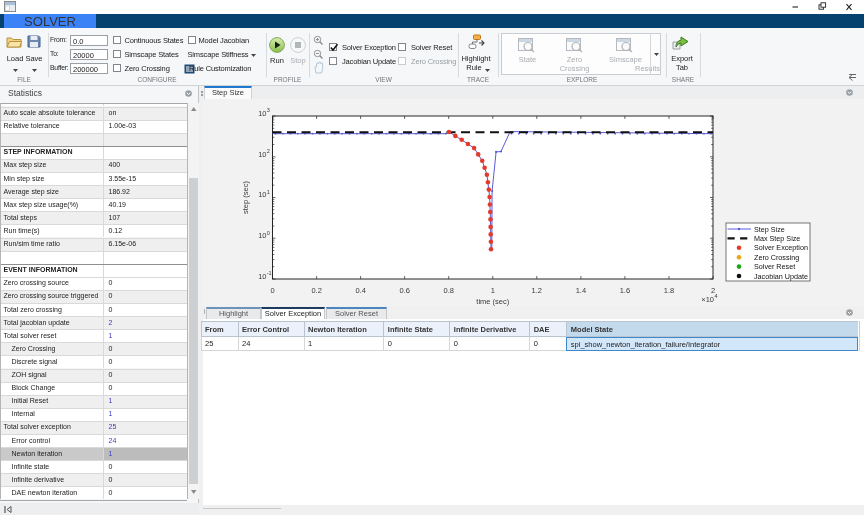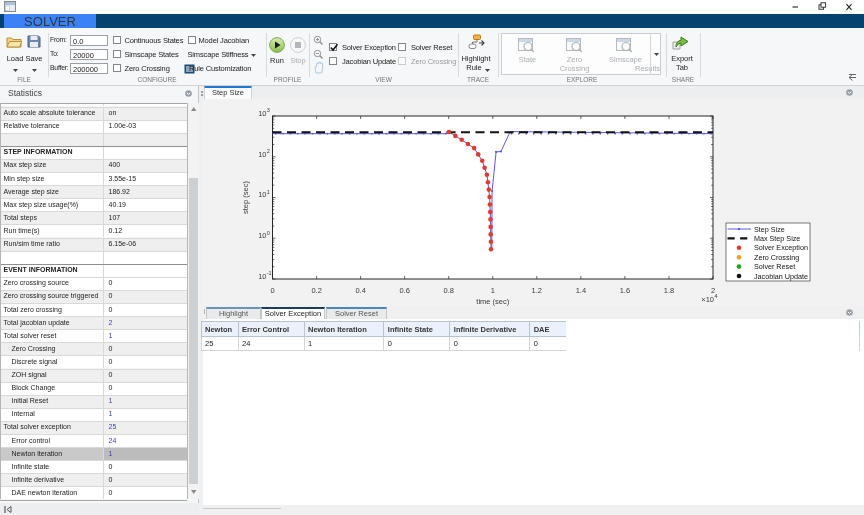--- a/index.html
+++ b/index.html
@@ -540,52 +540,58 @@
 <div class="abs" style="left:261px;top:306.5px;width:64px;height:12.5px;background:#ffffff;border:1px solid #c4c7ca;border-top:2px solid #1d3a5f;border-bottom:none;"></div>
 <div class="abs" style="left:261px;top:308.5px;width:64px;text-align:center;font-size:7.5px;color:#222;">Solver Exception</div>
 <div class="abs" style="left:326px;top:306.5px;width:61px;height:12.5px;background:#e9eaeb;border:1px solid #c4c7ca;border-top:2px solid #4d85bd;border-bottom:none;"></div>
 <div class="abs" style="left:326px;top:308.5px;width:61px;text-align:center;font-size:7.5px;color:#555;">Solver Reset</div>
 <svg class="abs" style="left:846px;top:309px;" width="7" height="7" viewBox="0 0 7 7">
 <circle cx="3.5" cy="3.5" r="3.3" fill="#9aa0a5"></circle>
 <path d="M1.8 2.8 L3.5 4.5 L5.2 2.8" fill="none" stroke="#fff" stroke-width="1"></path>
 </svg>
 <div class="abs" style="left:203px;top:319px;width:661px;height:186px;background:#ffffff;"></div>
 <div class="abs" style="left:200.5px;top:321.0px;width:37.0px;height:15.5px;background:#eaf1fa;border:1px solid #b9c4d0;border-right:none;">
-      <span style="position:absolute;left:3.5px;top:3px;font-size:7.5px;font-weight:bold;color:#333;white-space:nowrap;">Newton</span>
+      <span style="position:absolute;left:3.5px;top:3px;font-size:7.5px;font-weight:bold;color:#333;white-space:nowrap;">From</span>
     </div>
 <div class="abs" style="left:237.5px;top:321.0px;width:66.0px;height:15.5px;background:#eaf1fa;border:1px solid #b9c4d0;border-right:none;">
       <span style="position:absolute;left:3.5px;top:3px;font-size:7.5px;font-weight:bold;color:#333;white-space:nowrap;">Error Control</span>
     </div>
 <div class="abs" style="left:303.5px;top:321.0px;width:79.8px;height:15.5px;background:#eaf1fa;border:1px solid #b9c4d0;border-right:none;">
       <span style="position:absolute;left:3.5px;top:3px;font-size:7.5px;font-weight:bold;color:#333;white-space:nowrap;">Newton Iteration</span>
     </div>
 <div class="abs" style="left:383.3px;top:321.0px;width:66.0px;height:15.5px;background:#eaf1fa;border:1px solid #b9c4d0;border-right:none;">
       <span style="position:absolute;left:3.5px;top:3px;font-size:7.5px;font-weight:bold;color:#333;white-space:nowrap;">Infinite State</span>
     </div>
 <div class="abs" style="left:449.3px;top:321.0px;width:79.9px;height:15.5px;background:#eaf1fa;border:1px solid #b9c4d0;border-right:none;">
       <span style="position:absolute;left:3.5px;top:3px;font-size:7.5px;font-weight:bold;color:#333;white-space:nowrap;">Infinite Derivative</span>
     </div>
 <div class="abs" style="left:529.2px;top:321.0px;width:37.1px;height:15.5px;background:#eaf1fa;border:1px solid #b9c4d0;border-right:none;">
       <span style="position:absolute;left:3.5px;top:3px;font-size:7.5px;font-weight:bold;color:#333;white-space:nowrap;">DAE</span>
+    </div>
+<div class="abs" style="left:566.3px;top:321.0px;width:292.2px;height:15.5px;background:#c3d9ec;border:1px solid #b9c4d0;border-right:none;">
+      <span style="position:absolute;left:3.5px;top:3px;font-size:7.5px;font-weight:bold;color:#333;white-space:nowrap;">Model State</span>
     </div>
 <div class="abs" style="left:858.5px;top:321.0px;width:1px;height:15.5px;background:#c3cdd9;"></div>
 <div class="abs" style="left:200.5px;top:336.5px;width:37.0px;height:14.0px;background:#fff;border-left:1px solid #d5d5d5;border-bottom:1px solid #d5d5d5;">
       <span style="position:absolute;left:3.5px;top:2px;font-size:7.5px;color:#222;">25</span>
     </div>
 <div class="abs" style="left:237.5px;top:336.5px;width:66.0px;height:14.0px;background:#fff;border-left:1px solid #d5d5d5;border-bottom:1px solid #d5d5d5;">
       <span style="position:absolute;left:3.5px;top:2px;font-size:7.5px;color:#222;">24</span>
     </div>
 <div class="abs" style="left:303.5px;top:336.5px;width:79.8px;height:14.0px;background:#fff;border-left:1px solid #d5d5d5;border-bottom:1px solid #d5d5d5;">
       <span style="position:absolute;left:3.5px;top:2px;font-size:7.5px;color:#222;">1</span>
     </div>
 <div class="abs" style="left:383.3px;top:336.5px;width:66.0px;height:14.0px;background:#fff;border-left:1px solid #d5d5d5;border-bottom:1px solid #d5d5d5;">
       <span style="position:absolute;left:3.5px;top:2px;font-size:7.5px;color:#222;">0</span>
     </div>
 <div class="abs" style="left:449.3px;top:336.5px;width:79.9px;height:14.0px;background:#fff;border-left:1px solid #d5d5d5;border-bottom:1px solid #d5d5d5;">
       <span style="position:absolute;left:3.5px;top:2px;font-size:7.5px;color:#222;">0</span>
     </div>
 <div class="abs" style="left:529.2px;top:336.5px;width:37.1px;height:14.0px;background:#fff;border-left:1px solid #d5d5d5;border-bottom:1px solid #d5d5d5;">
       <span style="position:absolute;left:3.5px;top:2px;font-size:7.5px;color:#222;">0</span>
+    </div>
+<div class="abs" style="left:566.3px;top:336.5px;width:292.2px;height:14.0px;background:#d3e7fb;border:1px solid #3e87c8;">
+      <span style="position:absolute;left:3.5px;top:2px;font-size:7.5px;color:#222;white-space:nowrap;">spi_show_newton_iteration_failure/Integrator</span>
     </div>
 <div class="abs" style="left:858.5px;top:336.5px;width:1px;height:14.0px;background:#d5d5d5;"></div>
 <div class="abs" style="left:203px;top:505px;width:661px;height:10px;background:#f0f0f0;"></div>
 <div class="abs" style="left:203px;top:508px;width:78px;height:1px;background:#c8c8c8;"></div>
 </div>
 
 </body></html>

